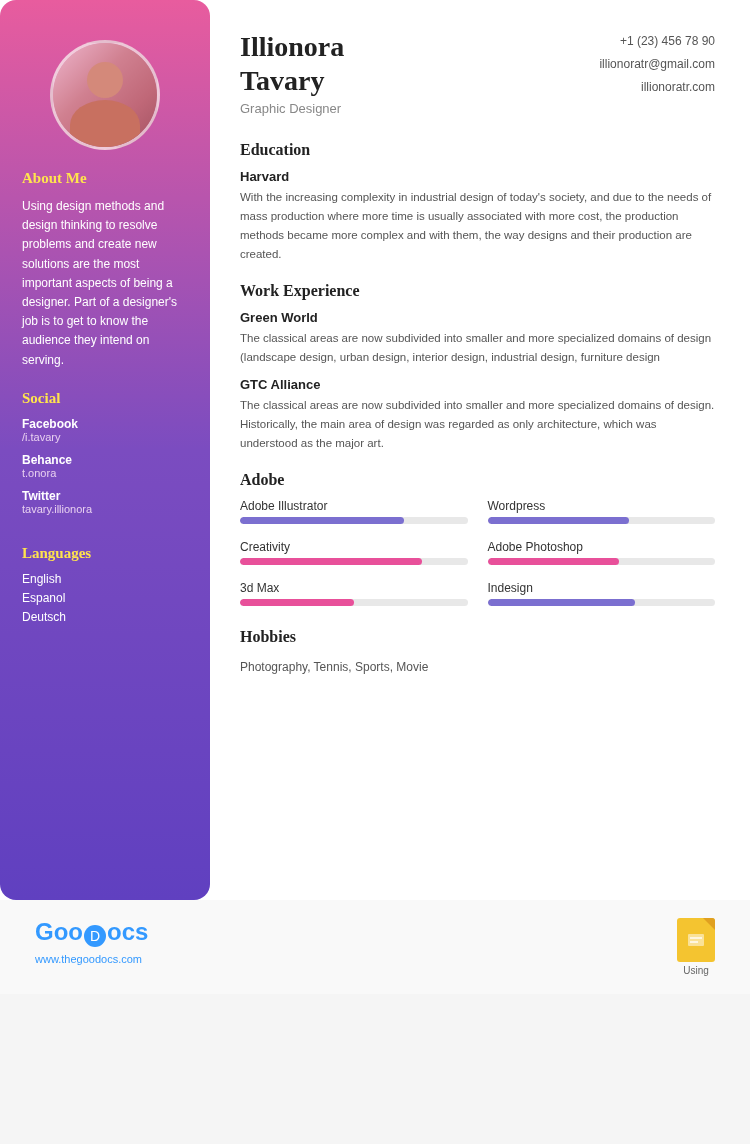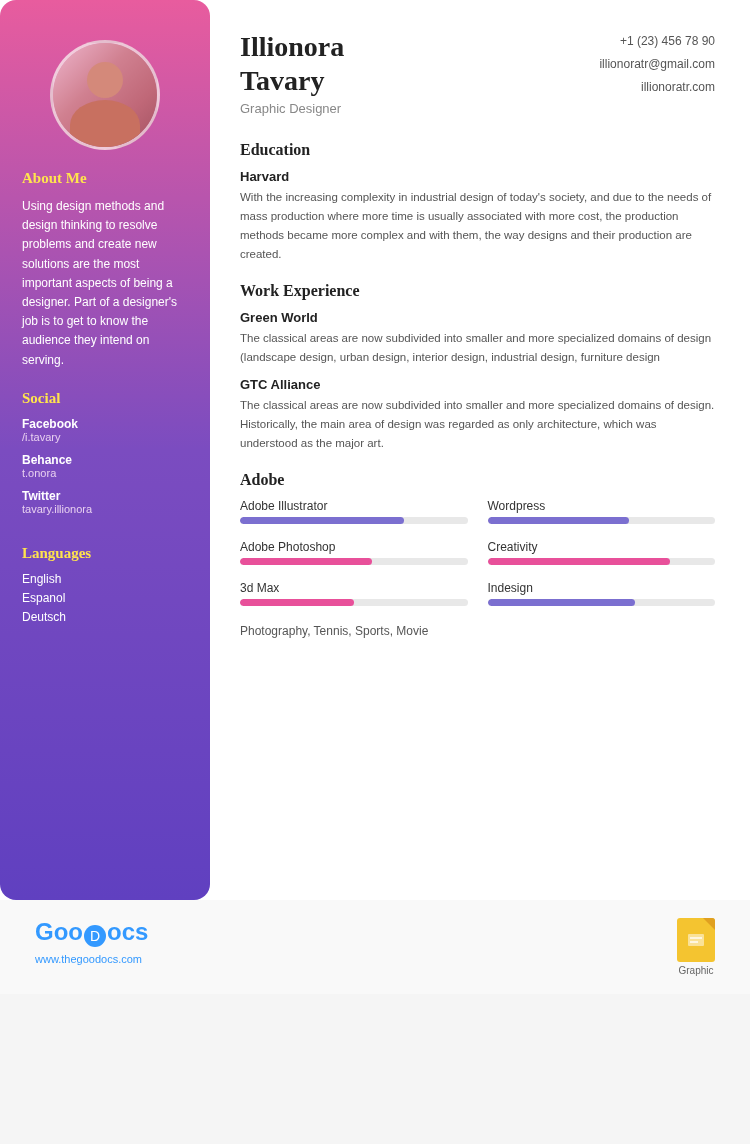--- a/index.html
+++ b/index.html
@@ -377,60 +377,61 @@
             <div class="skill-bar-fill bar-blue" style="width:72%"></div>
           </div>
         </div>
         <div class="skill-item">
           <div class="skill-label">Wordpress</div>
           <div class="skill-bar-bg">
             <div class="skill-bar-fill bar-blue" style="width:62%"></div>
           </div>
         </div>
         <div class="skill-item">
+          <div class="skill-label">Creativity</div>
+          <div class="skill-bar-bg">
+            <div class="skill-bar-fill bar-pink" style="width:80%"></div>
+          </div>
+        </div>
+        <div class="skill-item">
           <div class="skill-label">Adobe Photoshop</div>
           <div class="skill-bar-bg">
             <div class="skill-bar-fill bar-pink" style="width:58%"></div>
           </div>
         </div>
         <div class="skill-item">
-          <div class="skill-label">Creativity</div>
-          <div class="skill-bar-bg">
-            <div class="skill-bar-fill bar-pink" style="width:80%"></div>
-          </div>
-        </div>
-        <div class="skill-item">
           <div class="skill-label">3d Max</div>
           <div class="skill-bar-bg">
             <div class="skill-bar-fill bar-pink" style="width:50%"></div>
           </div>
         </div>
         <div class="skill-item">
           <div class="skill-label">Indesign</div>
           <div class="skill-bar-bg">
             <div class="skill-bar-fill bar-blue" style="width:65%"></div>
           </div>
         </div>
       </div>
 
+      <div class="section-header">Hobbies</div>
       <div class="hobbies-text">Photography, Tennis, Sports, Movie</div>
     </div>
   </div>
 
   <div class="footer-section">
     <div>
       <div>
         <span style="font-size:24px; font-weight:bold; color:#3399ff;">Goo</span><span class="logo-d-circle">D</span><span style="font-size:24px; font-weight:bold; color:#3399ff;">ocs</span>
       </div>
       <span class="footer-url">www.thegoodocs.com</span>
     </div>
     <div class="slides-icon">
       <div class="slides-doc-icon">
         <svg width="18" height="14" viewBox="0 0 18 14">
           <rect x="1" y="1" width="16" height="12" rx="1" fill="white" opacity="0.5"></rect>
           <rect x="3" y="4" width="12" height="2" fill="white" opacity="0.7"></rect>
           <rect x="3" y="8" width="8" height="2" fill="white" opacity="0.7"></rect>
         </svg>
       </div>
-      <span class="slides-icon-label">Graphic</span>
+      <span class="slides-icon-label">Using</span>
     </div>
   </div>
 </div>
 
 </body></html>

